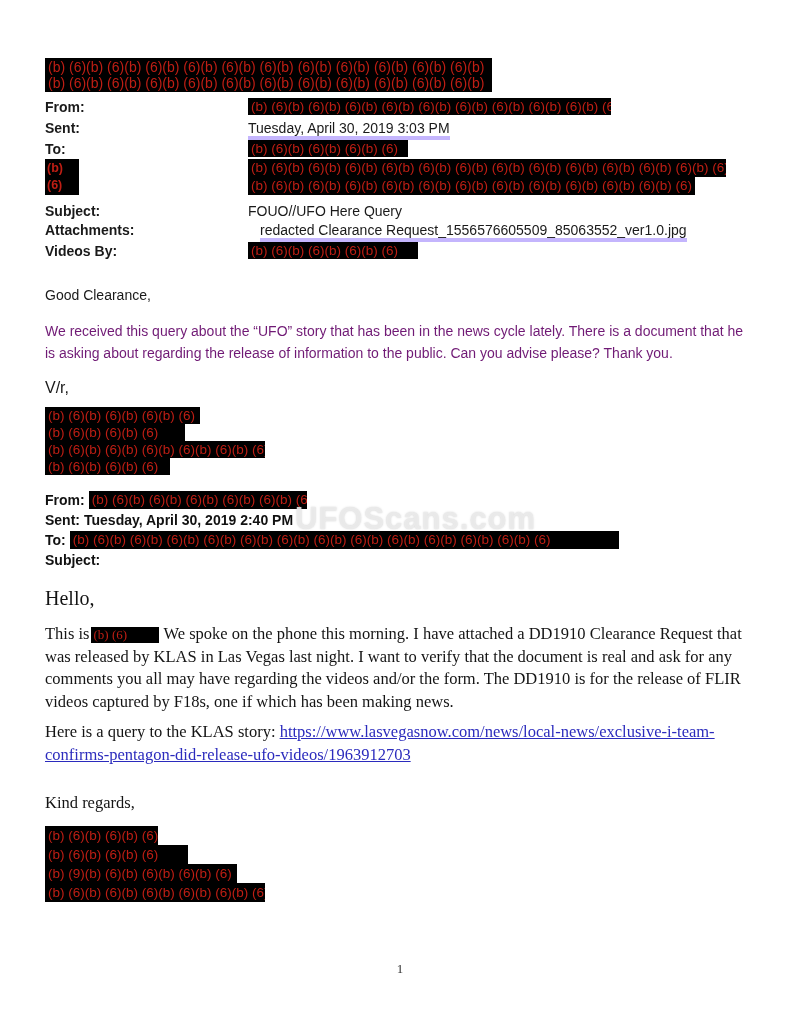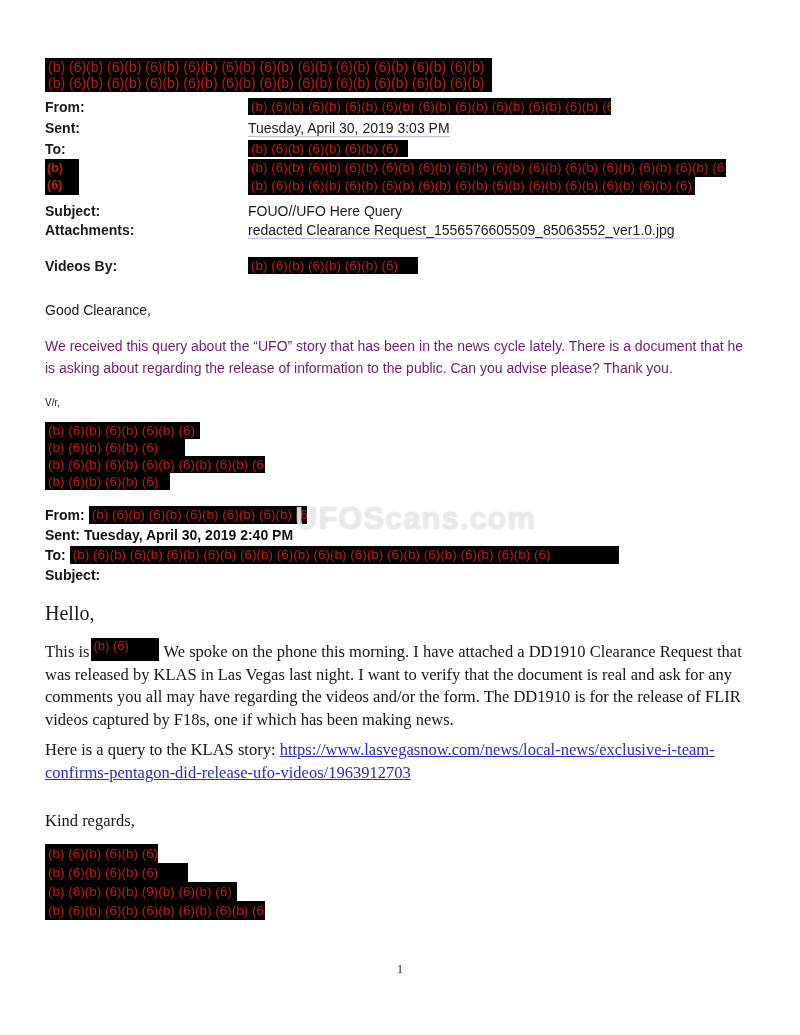--- a/index.html
+++ b/index.html
@@ -15,33 +15,33 @@
     font-family:"Liberation Sans",sans-serif;font-size:13.5px;line-height:17px;
     white-space:nowrap;overflow:hidden;box-sizing:border-box;padding:0 2px 0 3px;
   }
   .top-block{width:447px;background:#000;padding:1px 3px;box-sizing:border-box;margin-bottom:6px;}
   .top-block .bar-line{background:transparent;color:#bf1e14;font-size:14px;line-height:16px;white-space:nowrap;overflow:hidden;}
 
   
   .h1row{display:flex;font-size:14px;line-height:18px;margin-bottom:3px;}
   .h1label{flex:none;width:203px;font-weight:bold;color:#1a1a1a;}
   .h1value{color:#1a1a1a;}
-  .underlined{border-bottom:1px solid #c4b5fd;}
+  .underlined{border-bottom:4px solid #c4b5fd;}
   .from-bar{width:363px;height:17px;}
   .to-bar{width:160px;height:17px;}
   .signed-bar{width:170px;height:17px;}
   .cc-label-box{width:34px;background:#000;padding:1px 2px;box-sizing:border-box;}
   .cc-label-box .bar-line{background:transparent;color:#bf1e14;font-size:12.5px;line-height:17px;overflow:hidden;}
   .cc-line1{width:478px;height:18px;line-height:18px;}
   .cc-line2{width:447px;height:18px;line-height:18px;}
 
   
   .greeting1{margin-top:26px;font-size:14px;line-height:19px;color:#1a1a1a;}
   .para1{margin-top:16px;font-size:14px;line-height:21.5px;width:700px;color:#701a75;}
-  .closing1{margin-top:14px;font-size:10px;line-height:19px;color:#1a1a1a;}
+  .closing1{margin-top:14px;font-size:16px;line-height:19px;color:#1a1a1a;}
   .sigblock{margin-top:10px;}
   .sig-bar{height:17px;line-height:17px;}
 
   
   .h2block{margin-top:16px;}
   .h2row{display:flex;align-items:flex-end;font-size:14px;line-height:18px;margin-bottom:2px;font-weight:bold;color:#111;}
   .h2label{flex:none;margin-right:4px;}
   .from2-bar{width:218px;height:18px;line-height:18px;font-weight:normal;}
   .to2-bar{width:549px;height:18px;line-height:18px;font-weight:normal;}
 
@@ -51,22 +51,22 @@
     font-family:"Liberation Sans",sans-serif;font-weight:bold;font-size:31px;letter-spacing:1px;
     color:rgba(236,236,236,0.88);text-shadow:0 0 2px rgba(130,130,130,0.35);
     pointer-events:none;z-index:5;
   }
 
   
   .serif{font-family:"Liberation Serif",serif;color:#141414;}
   .greeting2{margin-top:18px;font-size:20px;line-height:22px;}
   .para2{margin-top:14px;font-size:16.5px;line-height:22.5px;width:712px;}
   .inline-bar{
-    display:inline-block;vertical-align:text-bottom;width:68px;height:23px;line-height:16px;
-    background:#000;color:#bf1e14;font-family:Liberation Sans, sans-serif;font-size:13px;
+    display:inline-block;vertical-align:text-bottom;width:68px;height:16px;line-height:16px;
+    background:#000;color:#bf1e14;font-family:Liberation Serif, serif;font-size:13px;
     overflow:hidden;box-sizing:border-box;padding:0 2px;margin:0 4px 0 2px;
   }
   .linkpara{margin-top:8px;font-size:16.5px;line-height:22.5px;width:712px;overflow-wrap:break-word;}
   .linkpara a{color:#2b2bbd;text-decoration:underline;}
   .closing2{margin-top:26px;font-size:16.5px;line-height:22px;}
   .sigblock2{margin-top:12px;}
   .sigblock2 .sig-bar{height:19px;line-height:19px;}
 
   .page-number{
     position:absolute;left:0;top:961px;width:800px;text-align:center;
@@ -104,21 +104,21 @@
     </div>
     <div>
       <div class="bar cc-line1">(b) (6)(b) (6)(b) (6)(b) (6)(b) (6)(b) (6)(b) (6)(b) (6)(b) (6)(b) (6)(b) (6)(b) (6)(b) (6)</div>
       <div class="bar cc-line2">(b) (6)(b) (6)(b) (6)(b) (6)(b) (6)(b) (6)(b) (6)(b) (6)(b) (6)(b) (6)(b) (6)(b) (6)</div>
     </div>
   </div>
   <div class="h1row" style="margin-bottom:1px;">
     <div class="h1label">Subject:</div>
     <div class="h1value">FOUO//UFO Here Query</div>
   </div>
-  <div class="h1row" style="margin-bottom:18px;">
+  <div class="h1row" style="margin-bottom:3px;gap:12px;">
     <div class="h1label">Attachments:</div>
     <div class="h1value"><span class="underlined">redacted Clearance Request_1556576605509_85063552_ver1.0.jpg</span></div>
   </div>
   <div class="h1row">
     <div class="h1label">Videos By:</div>
     <div class="bar signed-bar">(b) (6)(b) (6)(b) (6)(b) (6)</div>
   </div>
 
   <div class="greeting1">Good Clearance,</div>
   <div class="para1">We received this query about the “UFO” story that has been in the news cycle lately. There is a document that he is asking about regarding the release of information to the public. Can you advise please? Thank you.</div>
@@ -152,21 +152,21 @@
   <div class="serif para2">
     <span>This is</span><span class="inline-bar">(b) (6)</span><span>We spoke on the phone this morning. I have attached a DD1910 Clearance Request that was released by KLAS in Las Vegas last night. I want to verify that the document is real and ask for any comments you all may have regarding the videos and/or the form. The DD1910 is for the release of FLIR videos captured by F18s, one if which has been making news.</span>
   </div>
   <div class="serif linkpara">
     <span>Here is a query to the KLAS story: </span><a href="#">https://www.lasvegasnow.com/news/local-news/exclusive-i-team-confirms-pentagon-did-release-ufo-videos/1963912703</a>
   </div>
   <div class="serif closing2">Kind regards,</div>
   <div class="sigblock2">
       <div class="bar sig-bar" style="width: 113px;">(b) (6)(b) (6)(b) (6)</div>
       <div class="bar sig-bar" style="width: 143px;">(b) (6)(b) (6)(b) (6)</div>
-      <div class="bar sig-bar" style="width: 192px;">(b) (6)(b) (6)(b) (9)(b) (6)(b) (6)</div>
+      <div class="bar sig-bar" style="width: 192px;">(b) (9)(b) (6)(b) (6)(b) (6)(b) (6)</div>
       <div class="bar sig-bar" style="width: 220px;">(b) (6)(b) (6)(b) (6)(b) (6)(b) (6)(b) (6)</div>
     </div>
 
 </div>
 
 <div class="watermark">UFOScans.com</div>
 
 <div class="page-number">1</div>
 
 </body></html>

